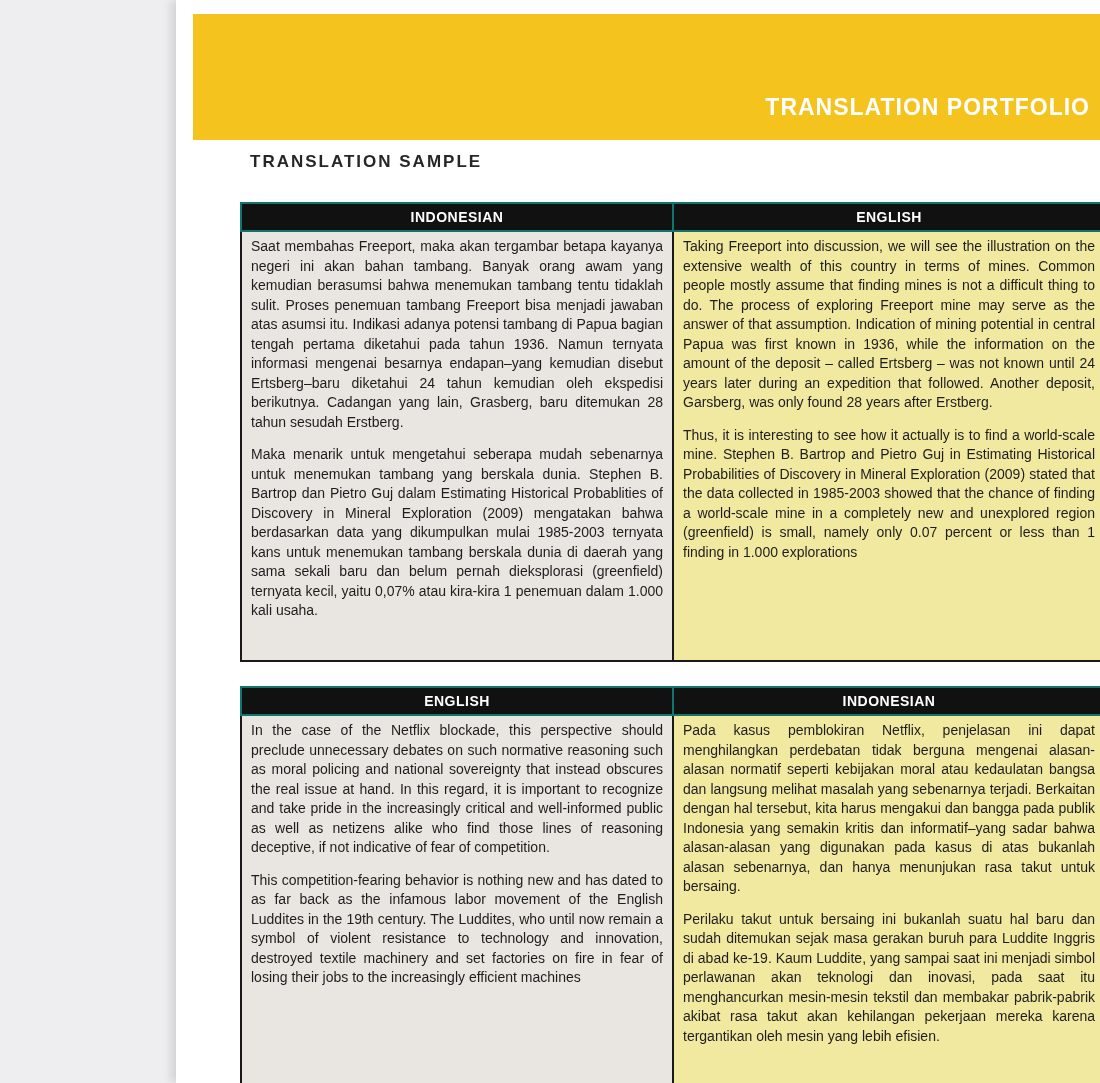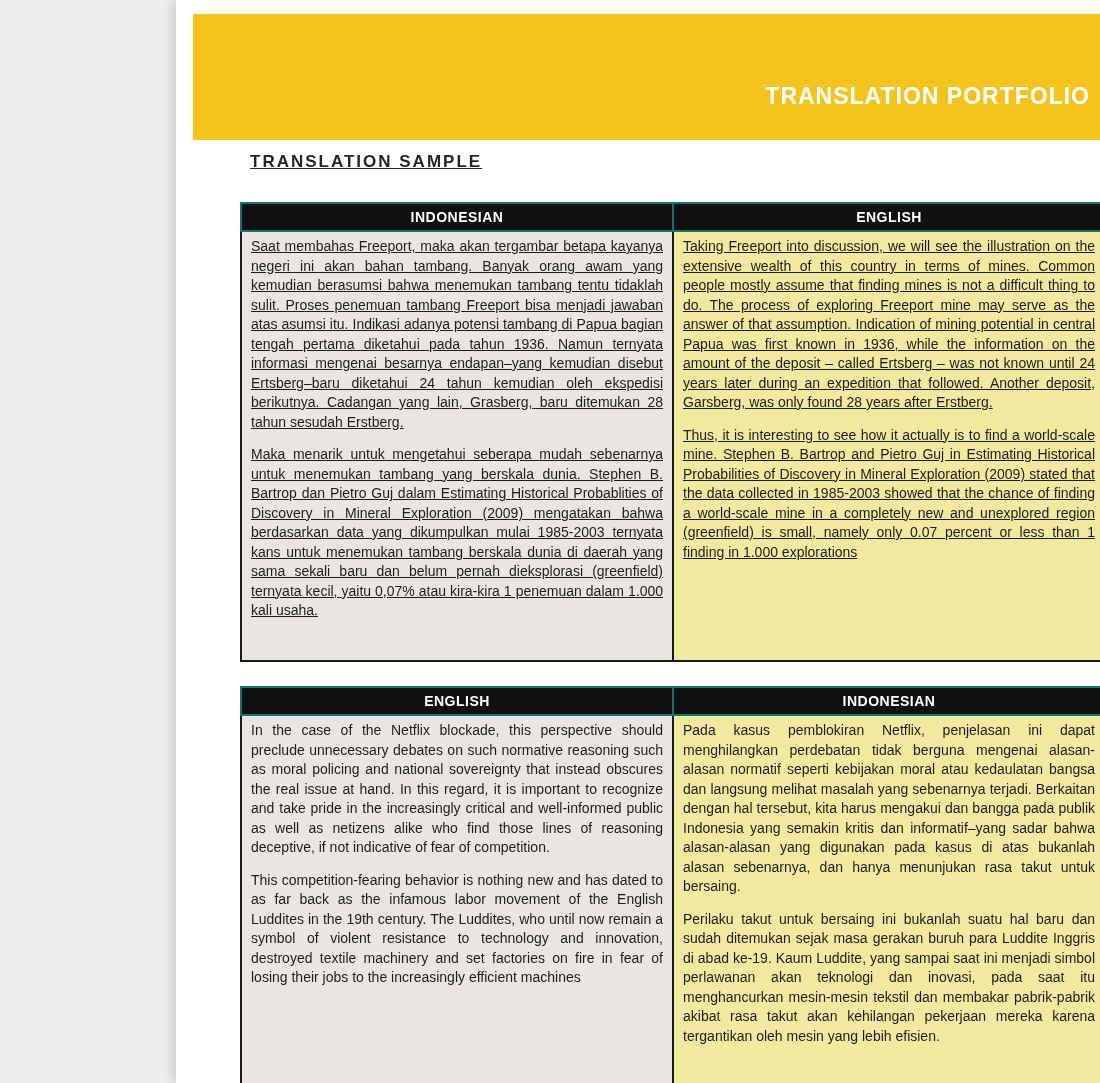--- a/index.html
+++ b/index.html
@@ -30,41 +30,40 @@
   .banner {
     position: absolute;
     left: 17px;
     top: 14px;
     width: 907px;
     height: 126px;
     background: #F4C31D;
     display: flex;
     align-items: flex-end;
     justify-content: flex-end;
-    padding: 0 10px 30px 0;
+    padding: 0 10px 19px 0;
     box-sizing: border-box;
   }
   .banner-title {
     color: #FFFFFF;
     font-weight: bold;
     font-size: 23px;
     letter-spacing: 1px;
     white-space: nowrap;
   }
   .section-title {
     position: absolute;
     left: 74px;
     top: 152px;
     margin: 0;
     font-size: 17px;
     font-weight: bold;
     letter-spacing: 2px;
     color: #262626;
     white-space: nowrap;
-    text-decoration: underline;
   }
   table.tr-table {
     position: absolute;
     left: 64px;
     width: 866px;
     border-collapse: collapse;
     table-layout: fixed;
   }
   .table-1 { top: 202px; }
   .table-2 { top: 686px; }
@@ -85,21 +84,21 @@
     width: 50%;
     vertical-align: top;
     text-align: justify;
     font-size: 14px;
     line-height: 19.5px;
     color: #1d1d1d;
     padding: 5px 9px 8px 9px;
     border: 2px solid #1a1a1a;
     box-sizing: border-box;
   }
-  .table-1 td { height: 430px; text-decoration: underline; }
+  .table-1 td { height: 430px; }
   .table-2 td { height: 430px; }
   .cell-gray  { background: #E9E6E1; }
   .cell-yellow{ background: #F2E9A1; }
   .tr-table td p { margin: 0 0 13px 0; }
   .tr-table td p:last-child { margin-bottom: 0; }
 </style>
 </head>
 <body>
 
 <div class="canvas">

